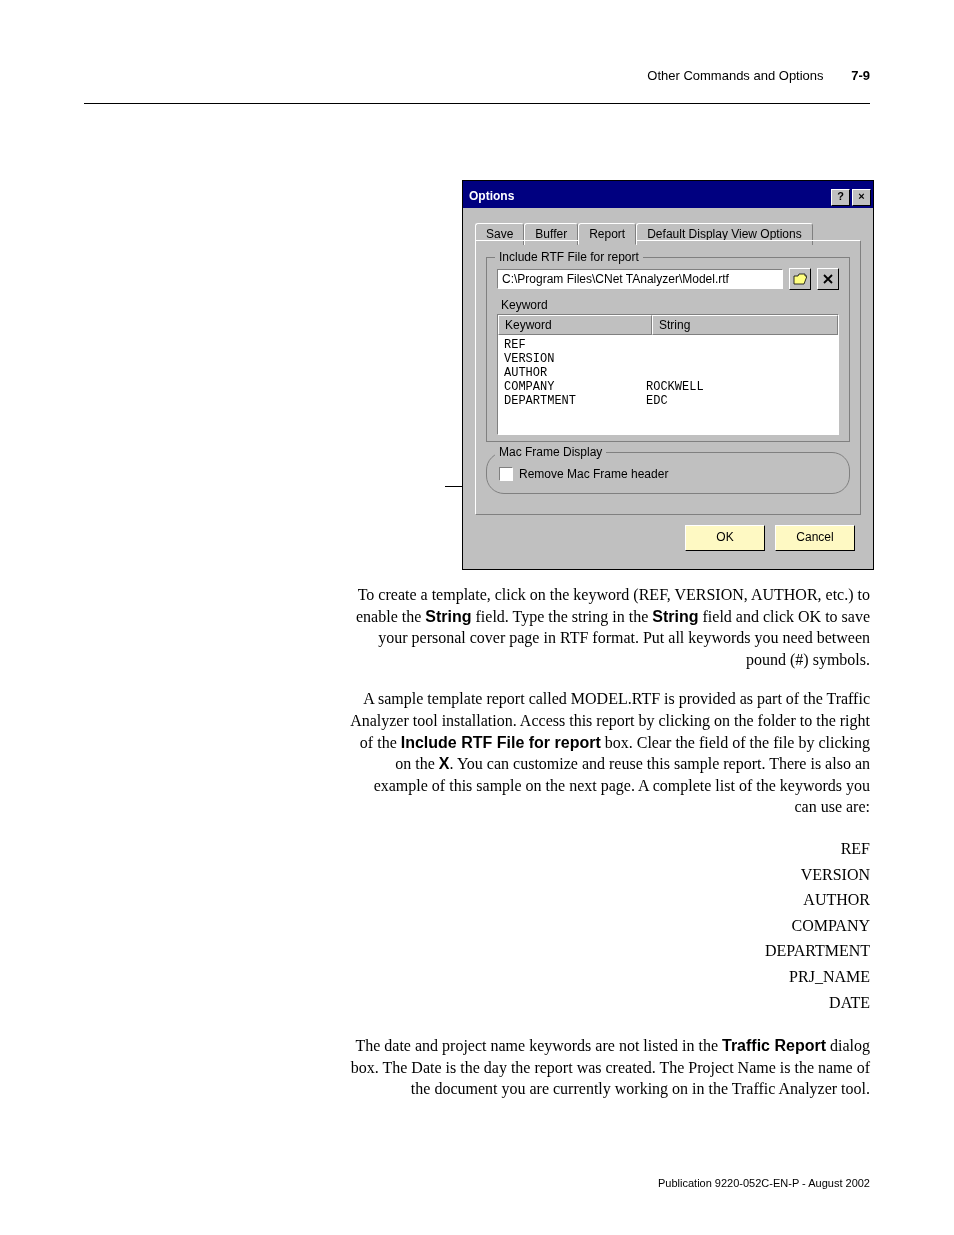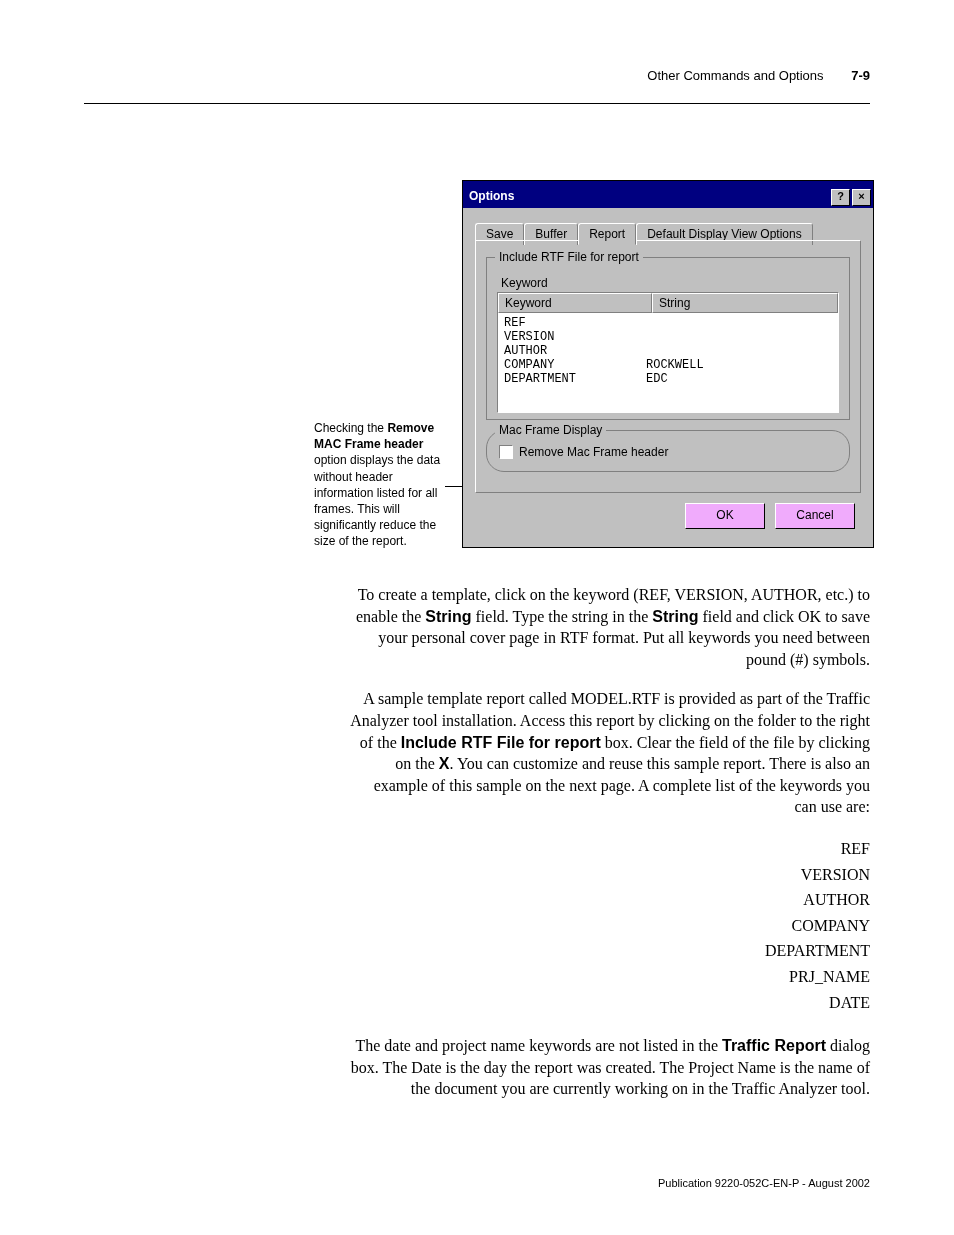--- a/index.html
+++ b/index.html
@@ -232,21 +232,21 @@
     gap: 10px;
     padding: 10px 6px 6px 6px;
   }
   .btn {
     width: 78px;
     height: 24px;
     border-top: 1px solid #fff;
     border-left: 1px solid #fff;
     border-right: 1px solid #000;
     border-bottom: 1px solid #000;
-    background: #f0abfc;
+    background: #fef9c3;
     text-align: center;
     line-height: 22px;
     font-size: 12px;
   }
   
   .body-text {
     position: absolute;
     left: 348px;
     top: 584px;
     right: 84px;
@@ -279,42 +279,52 @@
 
 <div class="page">
 
   <div class="header-area">
     <div class="header-text">
       <span>Other Commands and Options</span>
       <span class="header-page">7-9</span>
     </div>
   </div>
 
-  <div class="callout">
-    <span>Checking the </span><b>Remove MAC Frame header</b><span> option displays the data without header information listed for all frames. This will significantly reduce the size of the report.</span>
-  </div>
   <div class="callout-line"></div>
   <div class="callout-arrow"></div>
 
   <div class="dialog">
     <div class="titlebar">
       <span class="titlebar-title">Options</span>
       <span class="titlebar-btn">?</span>
       <span class="titlebar-btn">×</span>
     </div>
     <div class="dlg-body">
       <div class="tabs">
         <div class="tab">Save</div>
         <div class="tab">Buffer</div>
         <div class="tab active">Report</div>
         <div class="tab">Default Display View Options</div>
       </div>
       <div class="tab-content">
         <div class="groupbox">
           <div class="groupbox-label">Include RTF File for report</div>
+          <div class="path-row">
+            <div class="path-input">C:\Program Files\CNet TAnalyzer\Model.rtf</div>
+            <div class="icon-btn">
+              <svg width="14" height="12" viewBox="0 0 14 12">
+                  <path d="M1 3 L5 3 L6 1 L12 1 L12 3 L14 3 L11 11 L1 11 Z" fill="#ffff80" stroke="#000" stroke-width="0.8"></path>
+                </svg>
+            </div>
+            <div class="icon-btn">
+              <svg width="12" height="12" viewBox="0 0 12 12">
+                  <path d="M2 2 L10 10 M10 2 L2 10" stroke="#000" stroke-width="1.8"></path>
+                </svg>
+            </div>
+          </div>
           <div class="keyword-label">Keyword</div>
           <div class="keyword-table">
             <div class="keyword-header">
               <div class="kh-col c1">Keyword</div>
               <div class="kh-col c2">String</div>
             </div>
             <div class="keyword-rows">
               <div class="kw-row">
                   <span class="c1">REF</span>
                   <span class="c2"></span>

